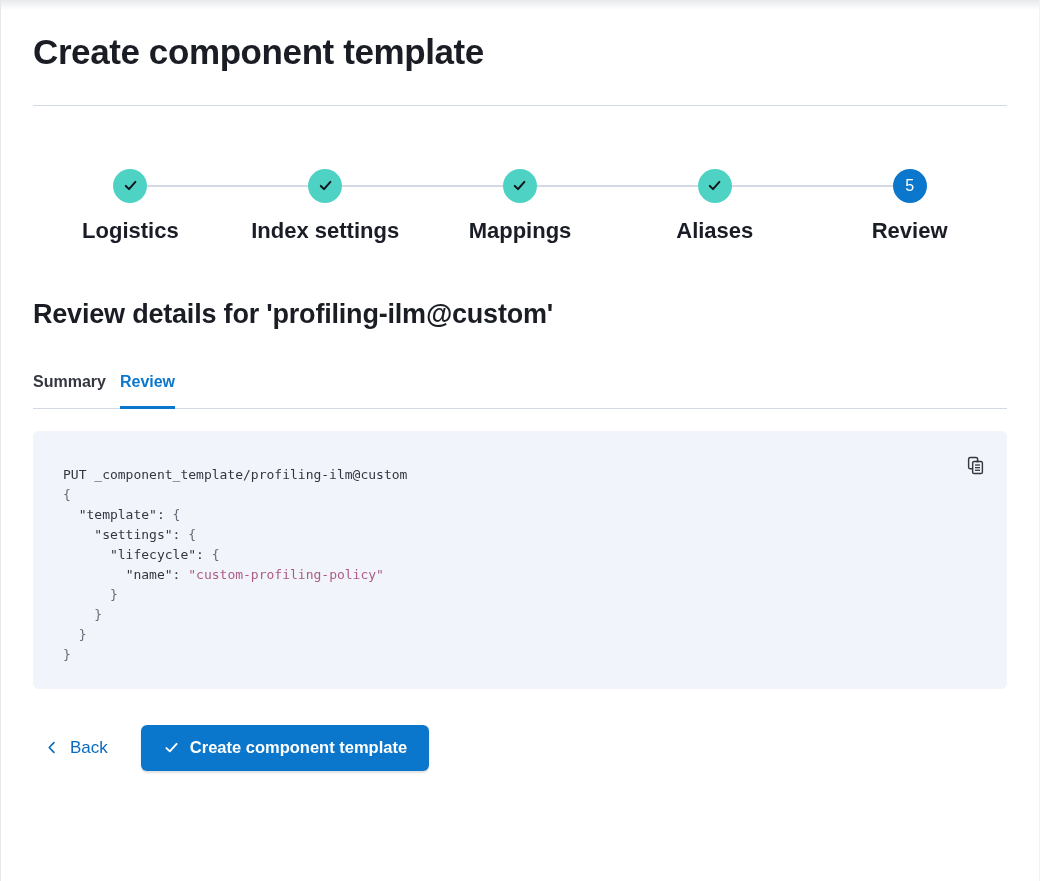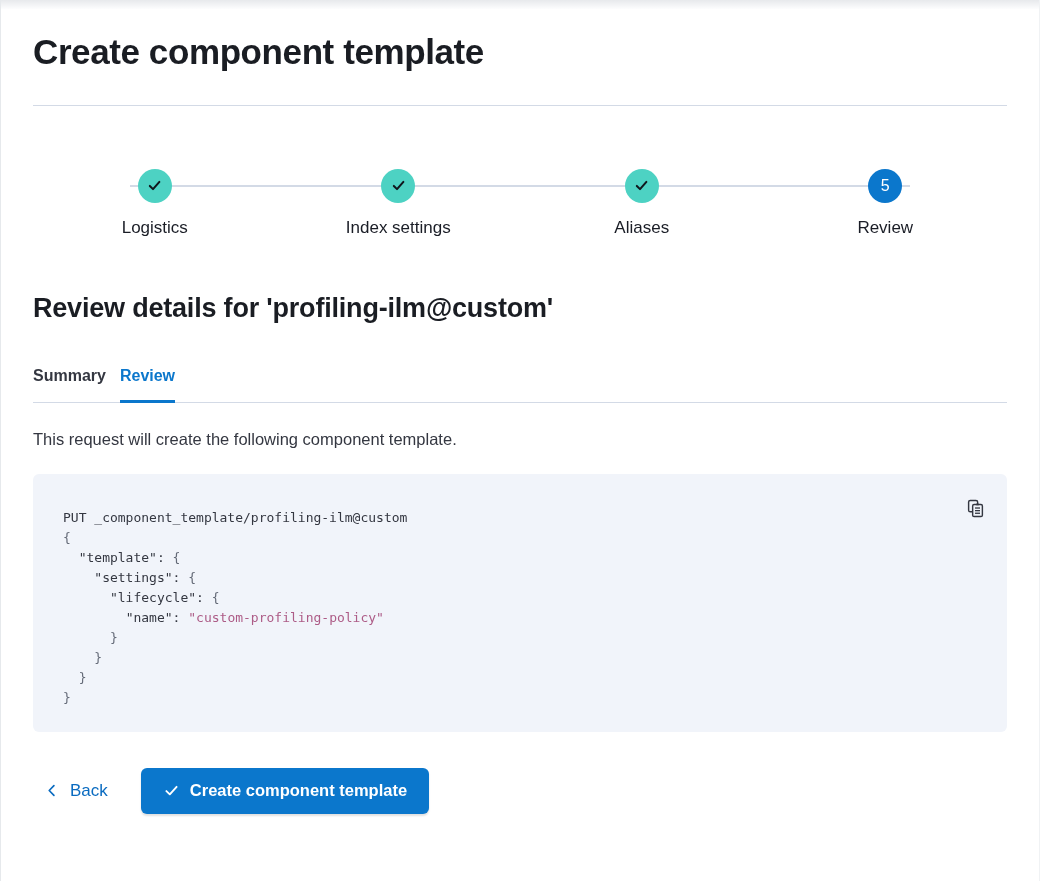--- a/index.html
+++ b/index.html
@@ -42,21 +42,21 @@
   }
   .step{flex:1;display:flex;flex-direction:column;align-items:center;position:relative;cursor:pointer;}
   .circle{
     width:34px;height:34px;border-radius:50%;
     display:flex;align-items:center;justify-content:center;
     position:relative;z-index:1;
   }
   .circle.complete{background:var(--success);}
   .circle.current{background:var(--primary);color:#fff;font-size:16px;font-weight:500;}
   .step-label{
-    margin-top:15px;font-size:17px;font-weight:400;color:#1a1d26;text-align:center;
+    margin-top:15px;font-size:22px;font-weight:700;color:#1a1d26;text-align:center;
   }
 
   
   h2.review-heading{
     margin-top:55px;font-size:27px;font-weight:700;color:var(--heading);letter-spacing:-0.2px;
   }
 
   
   .tabs{display:flex;gap:14px;margin-top:43px;border-bottom:1px solid var(--divider);}
   .tab{
@@ -133,36 +133,43 @@
             </svg></span>
         </div>
         <div class="step-label">Index settings</div>
       </div>
       <div class="step">
         <div class="circle complete">
           <span style="line-height: 0;"><svg width="17" height="17" viewBox="0 0 16 16" fill="none">
               <path d="M3.6 8.4 L6.6 11.4 L12.6 4.6" stroke="#10161c" stroke-width="1.9" stroke-linecap="round" stroke-linejoin="round"></path>
             </svg></span>
         </div>
+        <div class="step-label">Mappings</div>
+      </div>
+      <div class="step">
+        <div class="circle complete">
+          <span style="line-height: 0;"><svg width="17" height="17" viewBox="0 0 16 16" fill="none">
+              <path d="M3.6 8.4 L6.6 11.4 L12.6 4.6" stroke="#10161c" stroke-width="1.9" stroke-linecap="round" stroke-linejoin="round"></path>
+            </svg></span>
+        </div>
         <div class="step-label">Aliases</div>
       </div>
       <div class="step">
         <div class="circle current">5</div>
         <div class="step-label">Review</div>
       </div>
     </div>
 
   <h2 class="review-heading">Review details for 'profiling-ilm@custom'</h2>
 
   <div class="tabs" id="tabs">
       <div class="tab">Summary</div>
       <div class="tab active">Review</div>
     </div>
 
-  <p class="description">This request will create the following component template.</p>
 
   <div class="code-block">
     <div class="code" id="code"><div class="code-line"><span class="tok-k">PUT _component_template/profiling-ilm@custom</span></div><div class="code-line"><span class="tok-p">{</span></div><div class="code-line"><span class="tok-p">  </span><span class="tok-k">"template"</span><span class="tok-k">: </span><span class="tok-p">{</span></div><div class="code-line"><span class="tok-p">    </span><span class="tok-k">"settings"</span><span class="tok-k">: </span><span class="tok-p">{</span></div><div class="code-line"><span class="tok-p">      </span><span class="tok-k">"lifecycle"</span><span class="tok-k">: </span><span class="tok-p">{</span></div><div class="code-line"><span class="tok-p">        </span><span class="tok-k">"name"</span><span class="tok-k">: </span><span class="tok-s">"custom-profiling-policy"</span></div><div class="code-line"><span class="tok-p">      }</span></div><div class="code-line"><span class="tok-p">    }</span></div><div class="code-line"><span class="tok-p">  }</span></div><div class="code-line"><span class="tok-p">}</span></div></div>
     <button class="copy-btn" title="">
       <span>
         <svg width="19" height="19" viewBox="0 0 16 16" fill="none">
           <rect x="2.2" y="1.2" width="7.6" height="9.6" rx="1.4" stroke="#343741" stroke-width="1.2"></rect>
           <rect x="5.6" y="4.6" width="8.2" height="10.2" rx="1.2" fill="#f1f4fa" stroke="#343741" stroke-width="1.2"></rect>
           <rect x="8.6" y="3.9" width="2.2" height="1.4" fill="#343741"></rect>
           <line x1="7.6" y1="7.6" x2="11.8" y2="7.6" stroke="#343741" stroke-width="1.1"></line>

